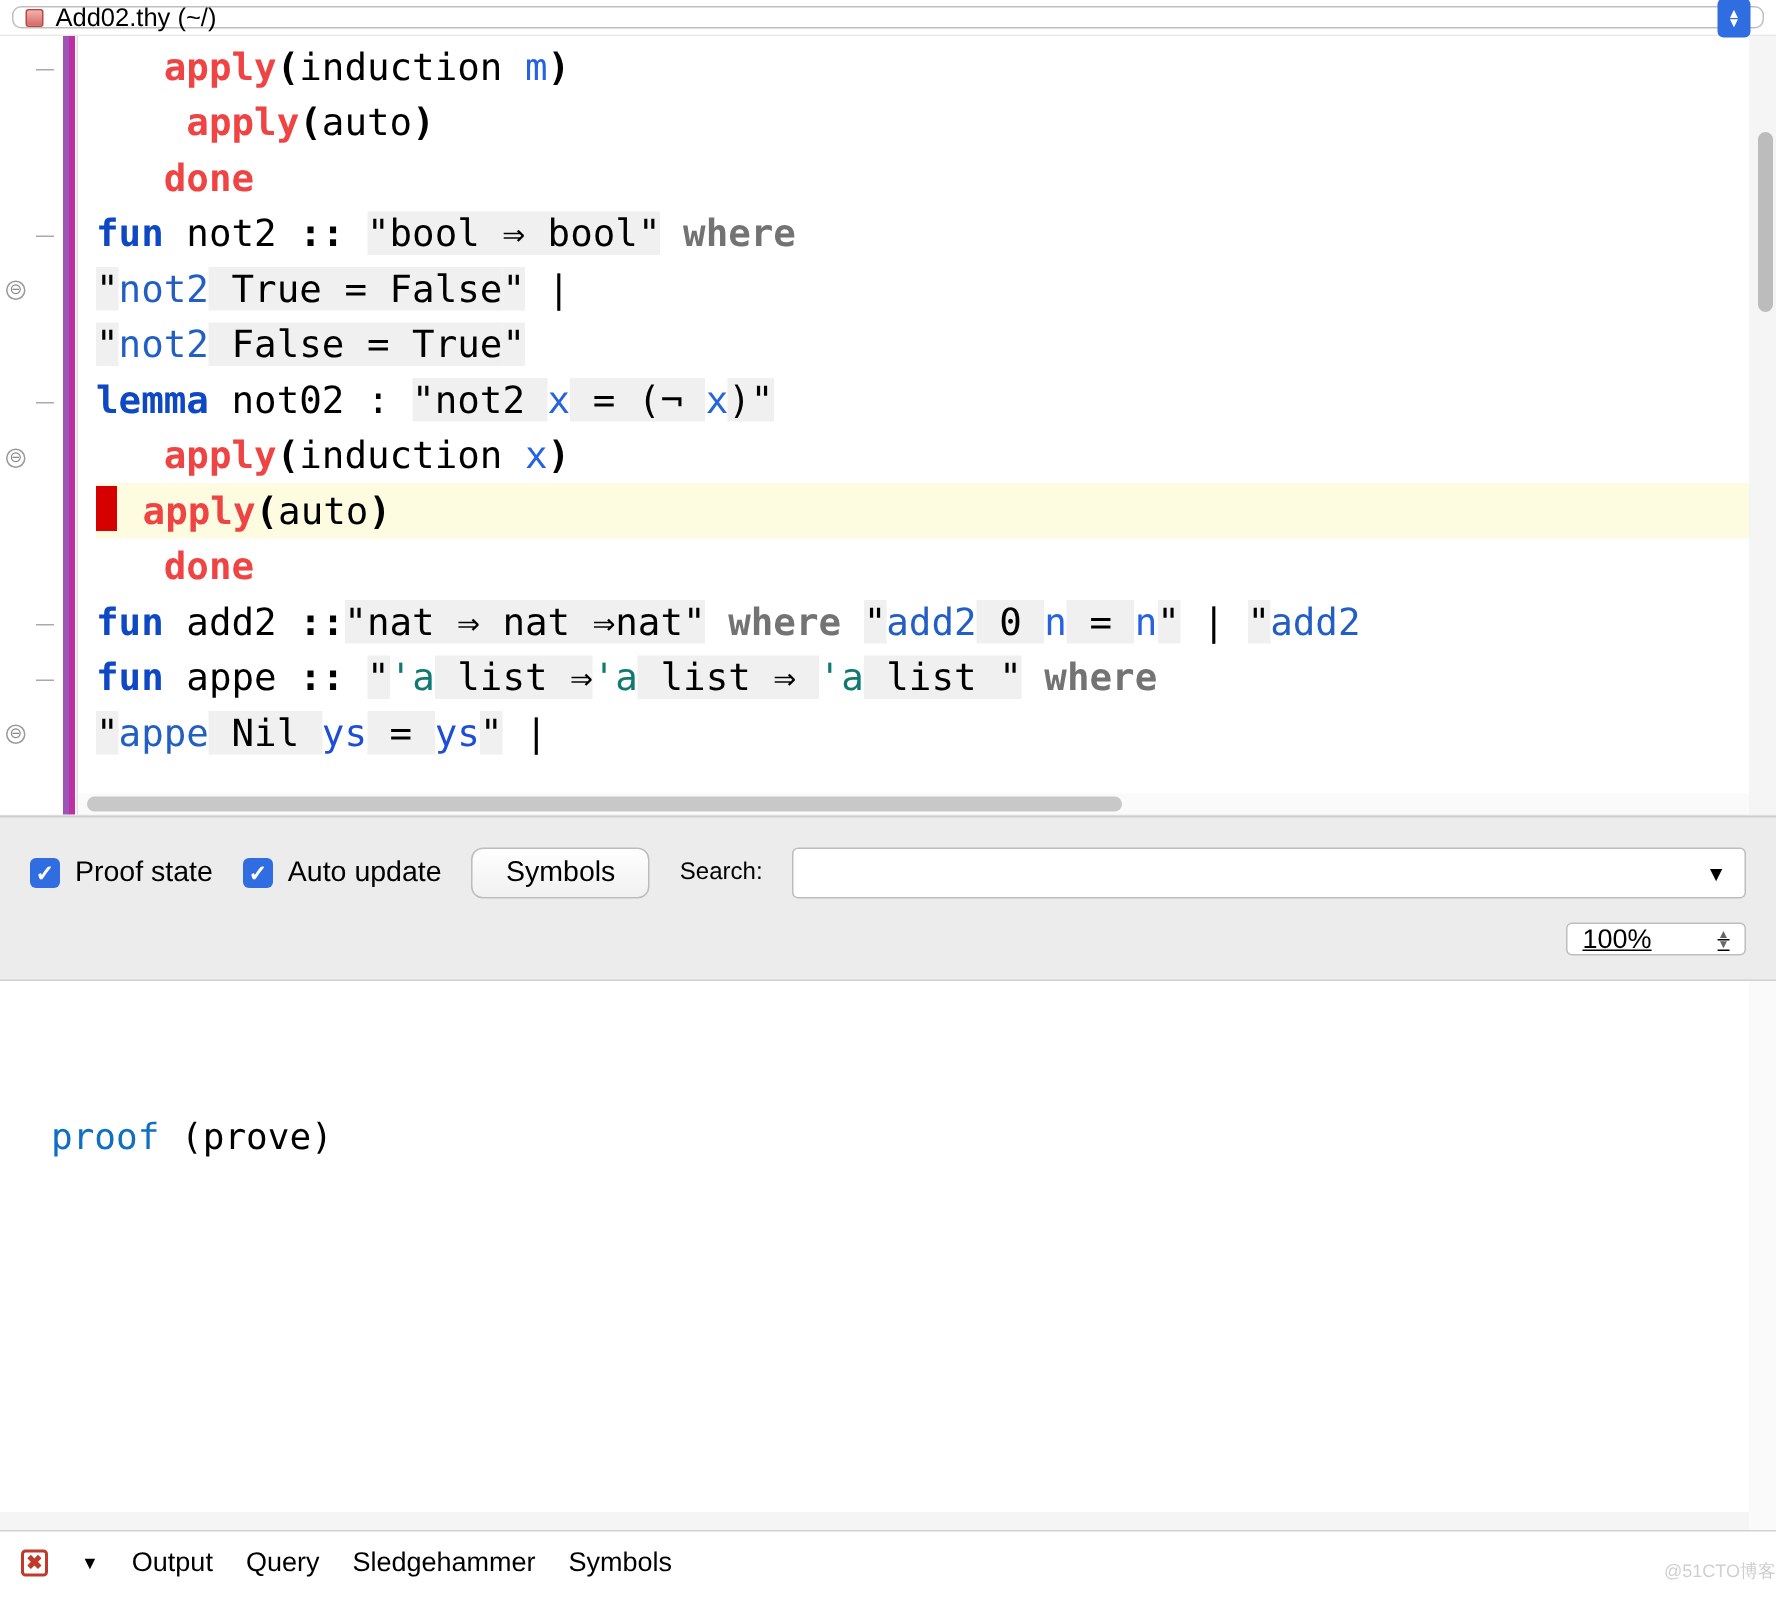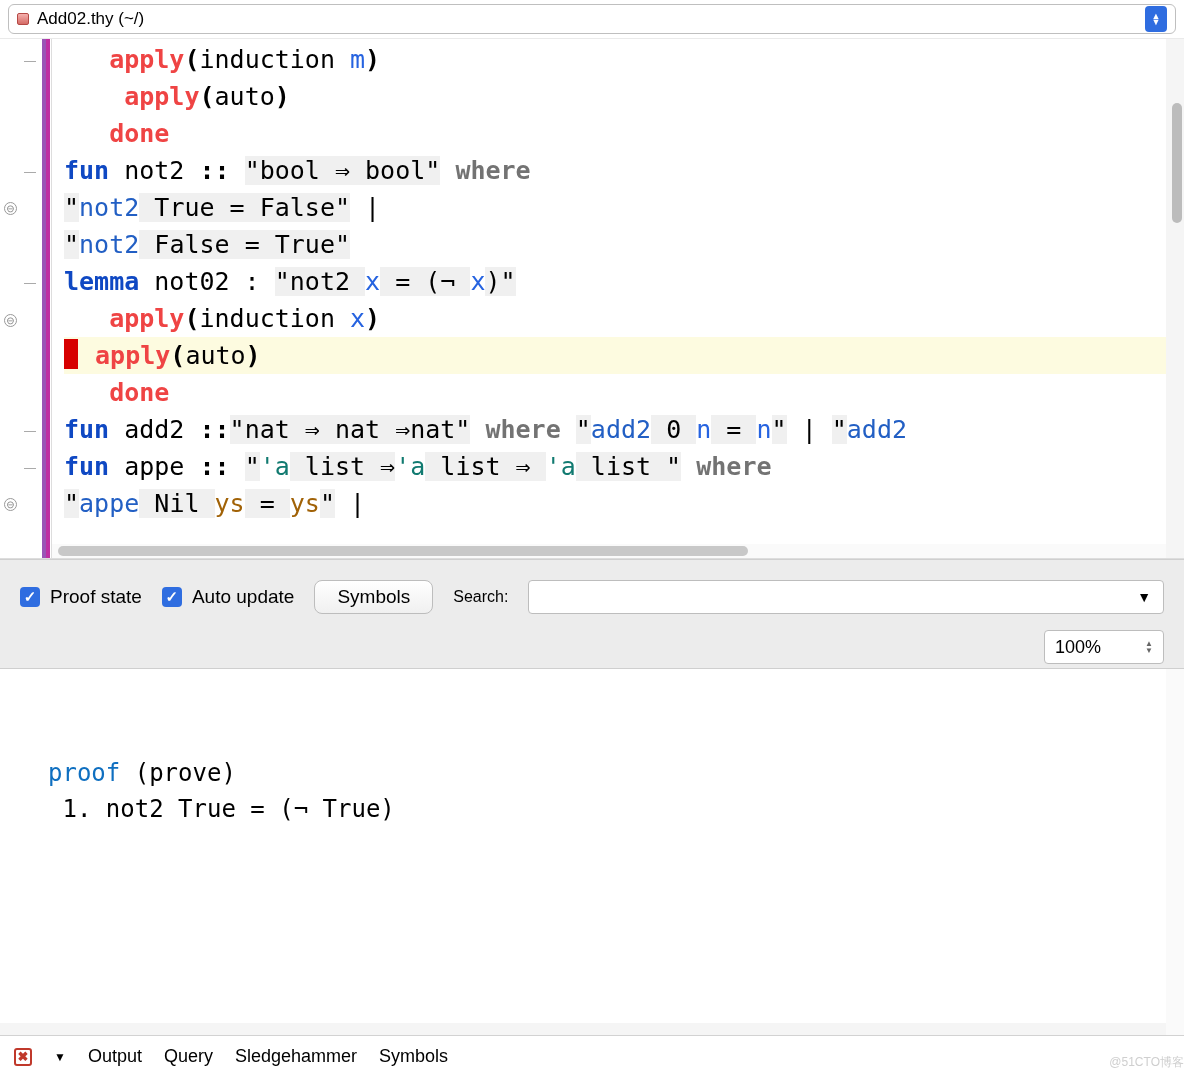--- a/index.html
+++ b/index.html
@@ -1,20 +1,20 @@
 <!DOCTYPE html>
 <html><head>
 <meta charset="utf-8">
 <style>
   * { box-sizing: border-box; margin: 0; padding: 0; }
   html, body { width: 1184px; height: 1076px; font-family: "Lucida Grande", Arial, sans-serif; background: #fff; overflow: hidden; }
 
   
   .file-bar { display:flex; align-items:center; padding:4px 8px 4px 8px; border-bottom:1px solid #eaeaea; }
-  .file-select { flex:1; display:flex; align-items:center; height:30px; padding:0 8px; border:1px solid #bfbfbf; border-radius:6px; background:#fff; font-size:17px; }
+  .file-select { flex:1; display:flex; align-items:center; height:15px; padding:0 8px; border:1px solid #bfbfbf; border-radius:6px; background:#fff; font-size:17px; }
   .file-icon { width:12px; height:12px; margin-right:8px; background:linear-gradient(#f5b0ad,#d56b66); border:1px solid #b54945; border-radius:2px; }
   .file-select .drop-btn { margin-left:6px; width:22px; height:26px; border-radius:4px; background:#2f6de0; display:flex; flex-direction:column; align-items:center; justify-content:center; color:#fff; font-size:9px; }
   .file-select .drop-btn .caret-up, .file-select .drop-btn .caret-down { line-height:6px; }
 
   
   .split { display:flex; flex-direction:column; height:calc(100% - 38px); }
 
   
   .editor-wrap { position:relative; height:520px; display:flex; border-bottom:1px solid #ddd; }
   .gutter { width:52px; background:#fff; border-right:1px solid #ddd; position:relative; }
@@ -25,45 +25,45 @@
 
   .code { flex:1; padding:2px 0 0 12px; font-family:"DejaVu Sans Mono","Menlo",monospace; font-size:25px; line-height:37px; white-space:pre; overflow:hidden; position:relative; }
   .code .line { height:37px; }
   .code .hl   { background:#fdfbe0; }
   .code .cursor { display:inline-block; width:14px; height:30px; background:#d70000; vertical-align:-5px; margin-right:2px;}
   .kw-blue    { color:#0f48c3; font-weight:bold; }
   .kw-green   { color:#737373; font-weight:bold; }
   .kw-red     { color:#ef4444; font-weight:bold; }
   .var-blue   { color:#2663e0; }
   .str-bg     { background:#f0f0f0; }
-  .free-green { color:#a16207; }
+  .free-green { color:#1d4ed8; }
   .lit-teal   { color:#117a70; }
   .const-blue { color:#225fc4; }
   .op         { font-weight:bold; }
 
   .vscroll { position:absolute; right:0; top:0; bottom:0; width:18px; background:#f5f5f5; }
   .vscroll .thumb { position:absolute; right:2px; top:64px; width:10px; height:120px; background:#bcbcbc; border-radius:5px; }
   .hscroll { position:absolute; left:52px; right:18px; bottom:0; height:14px; background:#fafafa; }
   .hscroll .thumb { position:absolute; left:6px; top:2px; height:10px; width:690px; background:#c8c8c8; border-radius:5px; }
 
   
   .mid-bar { height:110px; background:#ececec; border-top:1px solid #cfcfcf; border-bottom:1px solid #cfcfcf; padding:20px 20px 10px 20px; display:flex; flex-direction:column; gap:16px;}
   .mid-row1 { display:flex; align-items:center; gap:20px; }
   .chk { display:flex; align-items:center; gap:10px; font-size:19px; }
   .chk .box { width:20px; height:20px; border-radius:4px; background:#2f6de0; display:flex; align-items:center; justify-content:center; color:#fff; font-size:15px; font-weight:bold; }
   .btn { height:34px; padding:0 22px; border:1px solid #bdbdbd; border-radius:8px; background:linear-gradient(#ffffff,#f0f0f0); font-size:19px; display:flex; align-items:center; }
   .lbl { font-size:16px;text-align:right; }
   .search-box { flex:1; height:34px; border:1px solid #bdbdbd; border-radius:4px; background:#fff; display:flex; align-items:center; justify-content:flex-end; padding:0 12px; }
   .search-box .caret { font-size:14px; }
   .mid-row2 { display:flex; justify-content:flex-end; }
-  .zoom { width:120px; height:34px; border:1px solid #bdbdbd; border-radius:4px; background:#fff; display:flex; align-items:center; padding:0 10px; font-size:18px; justify-content:space-between;}
+  .zoom { width:120px; height:22px; border:1px solid #bdbdbd; border-radius:4px; background:#fff; display:flex; align-items:center; padding:0 10px; font-size:18px; justify-content:space-between;text-decoration:underline;}
   .zoom .spin { display:flex; flex-direction:column; font-size:8px; line-height:7px; color:#666;}
 
   
-  .output { flex:1; background:#fff; padding:14px 10px 10px 48px; font-family:"DejaVu Sans Mono","Menlo",monospace; font-size:24px; line-height:36px; white-space:pre; position:relative; }
+  .output { flex:1; background:#fff; padding:14px 10px 10px 34px; font-family:"DejaVu Sans Mono","Menlo",monospace; font-size:24px; line-height:36px; white-space:pre; position:relative; }
   .o-kw { color:#0f6fc0; }
   .out-vscroll { position:absolute; right:0; top:0; bottom:0; width:18px; background:#fafafa; }
   .out-hscroll { position:absolute; left:0; right:18px; bottom:0; height:12px; background:#f5f5f5; }
 
   
   .bottom-bar { height:42px; border-top:1px solid #d2d2d2; display:flex; align-items:center; gap:22px; padding:0 14px; font-size:18px; background:#fff; position:relative; }
   .err-icon { width:18px; height:18px; border:2px solid #c0392b; color:#c0392b; font-size:13px; font-weight:bold; display:flex; align-items:center; justify-content:center; border-radius:3px;}
   .tabbtn { cursor:pointer; }
   .watermark { position:absolute; right:0; bottom:6px; font-size:12px; color:#cfcfcf; }
 </style>
@@ -127,21 +127,21 @@
         <span>100%</span>
         <span class="spin">
             <span>▲</span>
             <span>▼</span>
           </span>
       </div>
     </div>
   </div>
 
   <div class="output" id="output-host">
-    <div><span class="o-kw">proof</span><span>&nbsp;(prove)</span></div><div><span>&nbsp;1.&nbsp;not2&nbsp;True&nbsp;=&nbsp;(¬&nbsp;True)</span></div><div class="out-vscroll"></div>
+    <div><span class="o-kw">proof</span><span>&nbsp;(prove)</span></div><div class="out-vscroll"></div>
     <div class="out-hscroll"></div>
   </div>
 
   <div class="bottom-bar">
     <span class="err-icon">✖</span>
     <span style="font-size:12px;">▼</span>
     <span class="tabbtn">Output</span>
     <span class="tabbtn">Query</span>
     <span class="tabbtn">Sledgehammer</span>
     <span class="tabbtn">Symbols</span>

